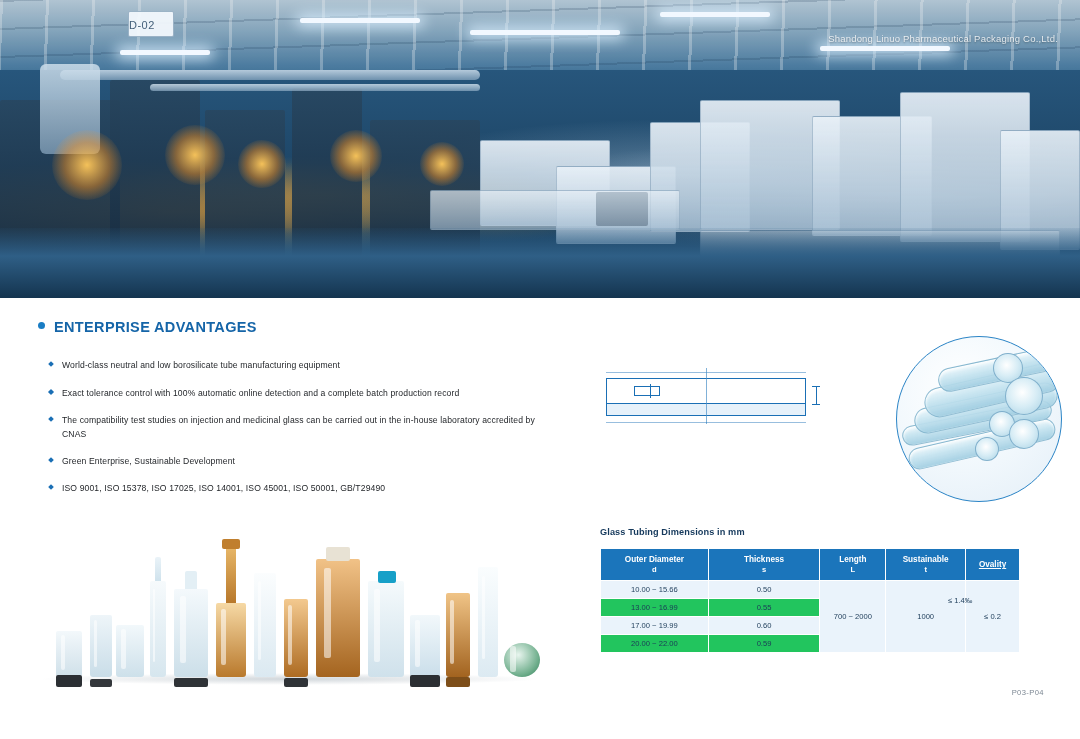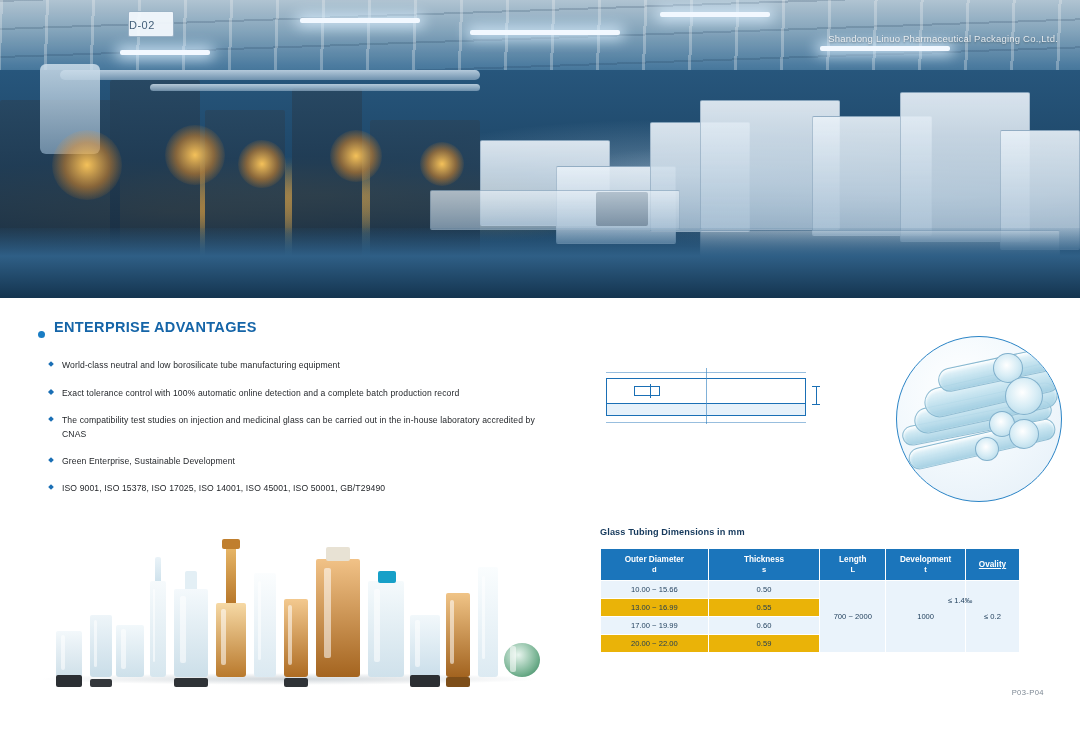--- a/index.html
+++ b/index.html
@@ -101,21 +101,21 @@
     text-shadow: 0 1px 2px rgba(0,0,0,.35);
     white-space: nowrap;
   }
 
   
   .col-left { position: absolute; left: 38px; top: 316px; width: 500px; }
   .col-right { position: absolute; left: 578px; top: 316px; width: 464px; }
 
   .sec-head {
     display: flex;
-    align-items: flex-end;
+    align-items: flex-start;
     gap: 9px;
   }
   .bullet-dot {
     width: 7px; height: 7px;
     background: #1a7dc4;
     border-radius: 50%;
     margin-top: 6px;
     flex: none;
   }
   .sec-title {
@@ -283,21 +283,21 @@
     font-weight: bold;
     font-size: 7.6px;
   }
   table.dims td {
     border: 1px solid #ffffff;
     text-align: center;
     padding: 4px 2px;
     background: #eaf3fb;
     height: 18px;
   }
-  table.dims tr.alt td { background: #eab308; }
+  table.dims tr.alt td { background: #22c55e; }
   table.dims td.merge { background: #eaf3fb; }
 
   .page-num {
     position: absolute;
     right: 36px; bottom: 42px;
     color: #7d8894;
     font-size: 7.6px;
     letter-spacing: .4px;
   }
 </style>
@@ -466,21 +466,21 @@
         </th>
         <th style="width:112px;">
           <span>Thickness</span>
           <span class="sub">s</span>
         </th>
         <th style="width:66px;">
           <span>Length</span>
           <span class="sub">L</span>
         </th>
         <th style="width:80px;">
-          <span>Development</span>
+          <span>Sustainable</span>
           <span class="sub">t</span>
         </th>
         <th style="width:54px;text-decoration:underline;">
           <span>Ovality</span>
         </th>
       </tr>
     </thead>
     <tbody>
       <tr>
         <td>10.00 ~ 15.66</td>

